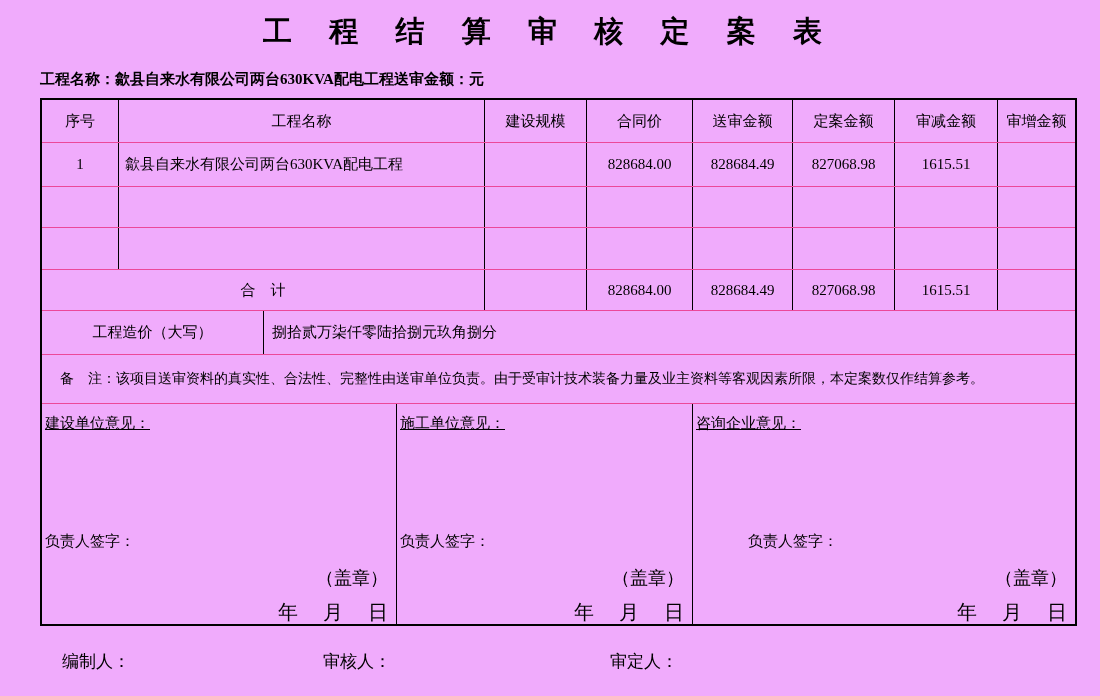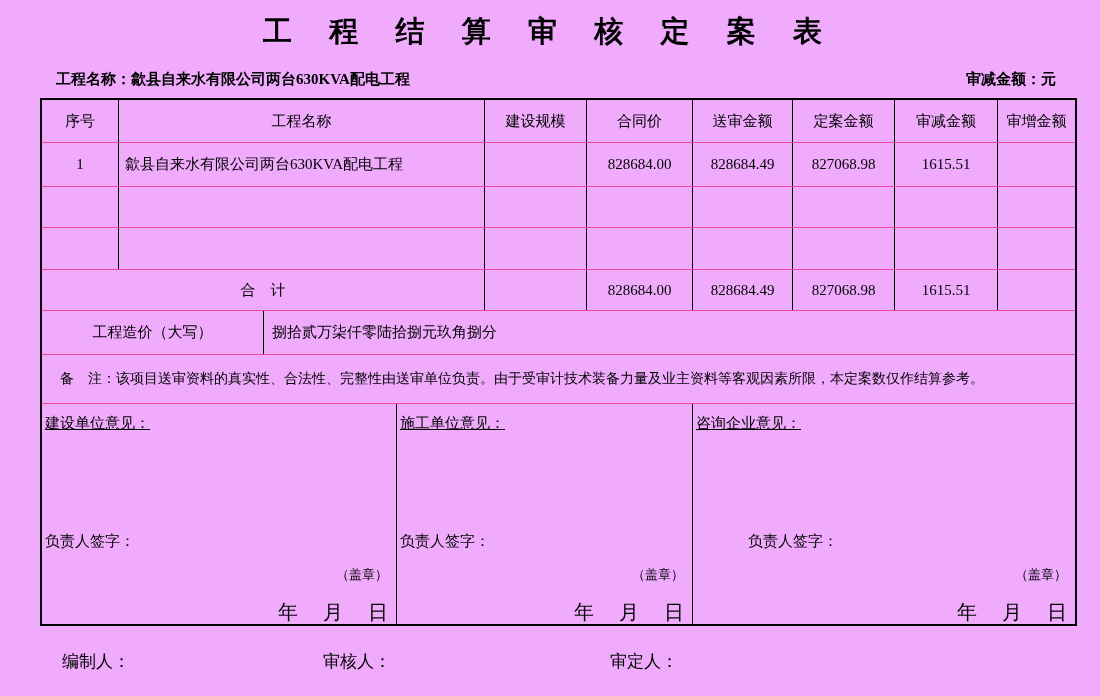--- a/index.html
+++ b/index.html
@@ -9,22 +9,22 @@
     background:#f0abfc;color:#000;
     font-family:"Liberation Serif","DejaVu Serif",serif;
     overflow:hidden;
   }
   .doc-title{
     position:absolute;top:12px;left:0;right:0;
     text-align:center;
     font-size:29px;font-weight:bold;letter-spacing:15px;
   }
   .subheader{
-    position:absolute;top:70px;left:56px;width:1000px;
-    display:flex;justify-content:space-between;
+    position:absolute;top:70px;left:40px;width:1000px;
+    display:flex;
     font-size:15px;font-weight:bold;
   }
   .tbl{
     position:absolute;left:40px;top:98px;
     width:1037px;height:528px;
     border:2px solid #000;box-sizing:border-box;
   }
   .row{display:flex;border-bottom:1px solid #ec4899;box-sizing:border-box;}
   .row:last-child{border-bottom:none;}
   .c{
@@ -42,35 +42,35 @@
   .h-head{height:43px}.h-r1{height:44px}.h-r2{height:41px}.h-r3{height:42px}
   .h-total{height:41px}.h-cost{height:44px}.h-remark{height:49px}.h-op{height:220px}
   .cost-label{width:222px}
   .cost-value{flex:1;justify-content:flex-start;padding-left:8px;}
   .remark-cell{flex:1;justify-content:flex-start;padding-left:18px;font-size:14px;}
   .op-cell{position:relative;display:block;}
   .op-c1{width:355px}.op-c2{width:296px}.op-c3{flex:1}
   .op-title{position:absolute;top:10px;left:3px;font-size:15px;text-decoration:underline;}
   .op-sign{position:absolute;top:128px;left:3px;font-size:15px;}
   .op-sign.indent{left:55px;}
-  .op-seal{position:absolute;top:162px;right:8px;font-size:13px;}
+  .op-seal{position:absolute;top:162px;right:8px;font-size:18px;}
   .op-date{position:absolute;top:195px;right:8px;font-size:20px;}
   .footer-label{position:absolute;top:650px;font-size:17px;}
   .f1{left:62px}.f2{left:323px}.f3{left:610px}
 </style>
 </head>
 <body>
 
 <div class="page">
 
   <div class="doc-title">工 程 结 算 审 核 定 案 表</div>
 
   <div class="subheader">
     <span>工程名称：歙县自来水有限公司两台630KVA配电工程</span>
-    <span>审减金额：元</span>
+    <span>送审金额：元</span>
   </div>
 
   <div class="tbl">
 
     <div class="row h-head">
       <div class="c w-seq">序号</div>
       <div class="c w-name">工程名称</div>
       <div class="c w-scale">建设规模</div>
       <div class="c w-contract">合同价</div>
       <div class="c w-submit">送审金额</div>

